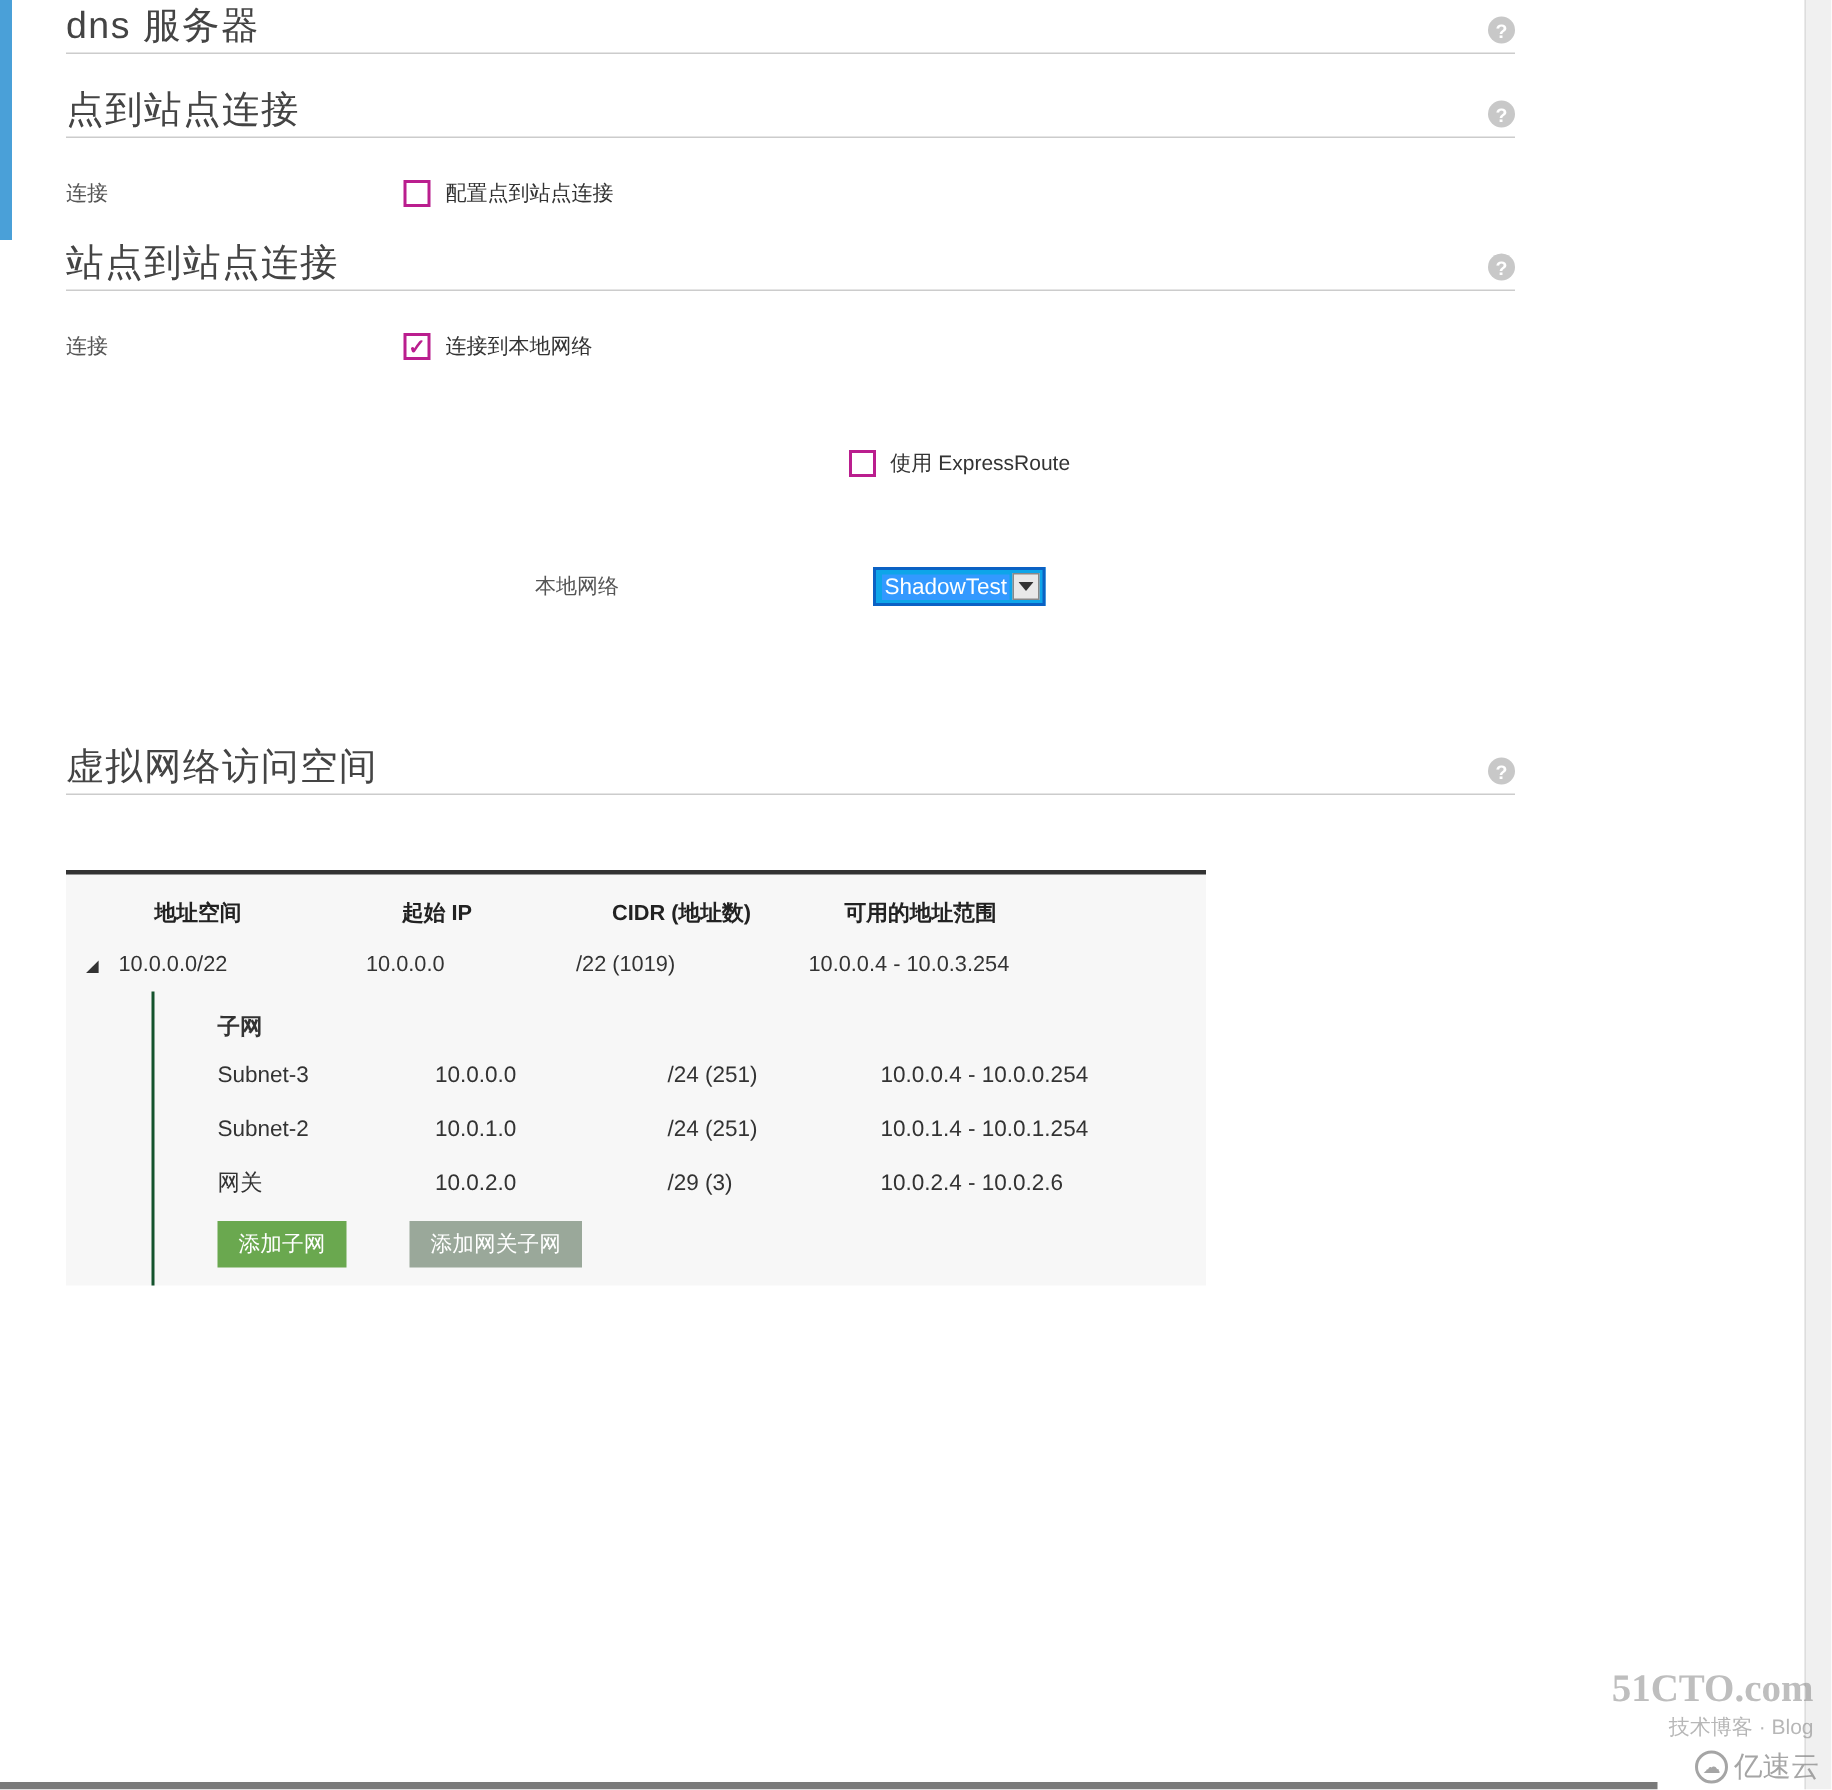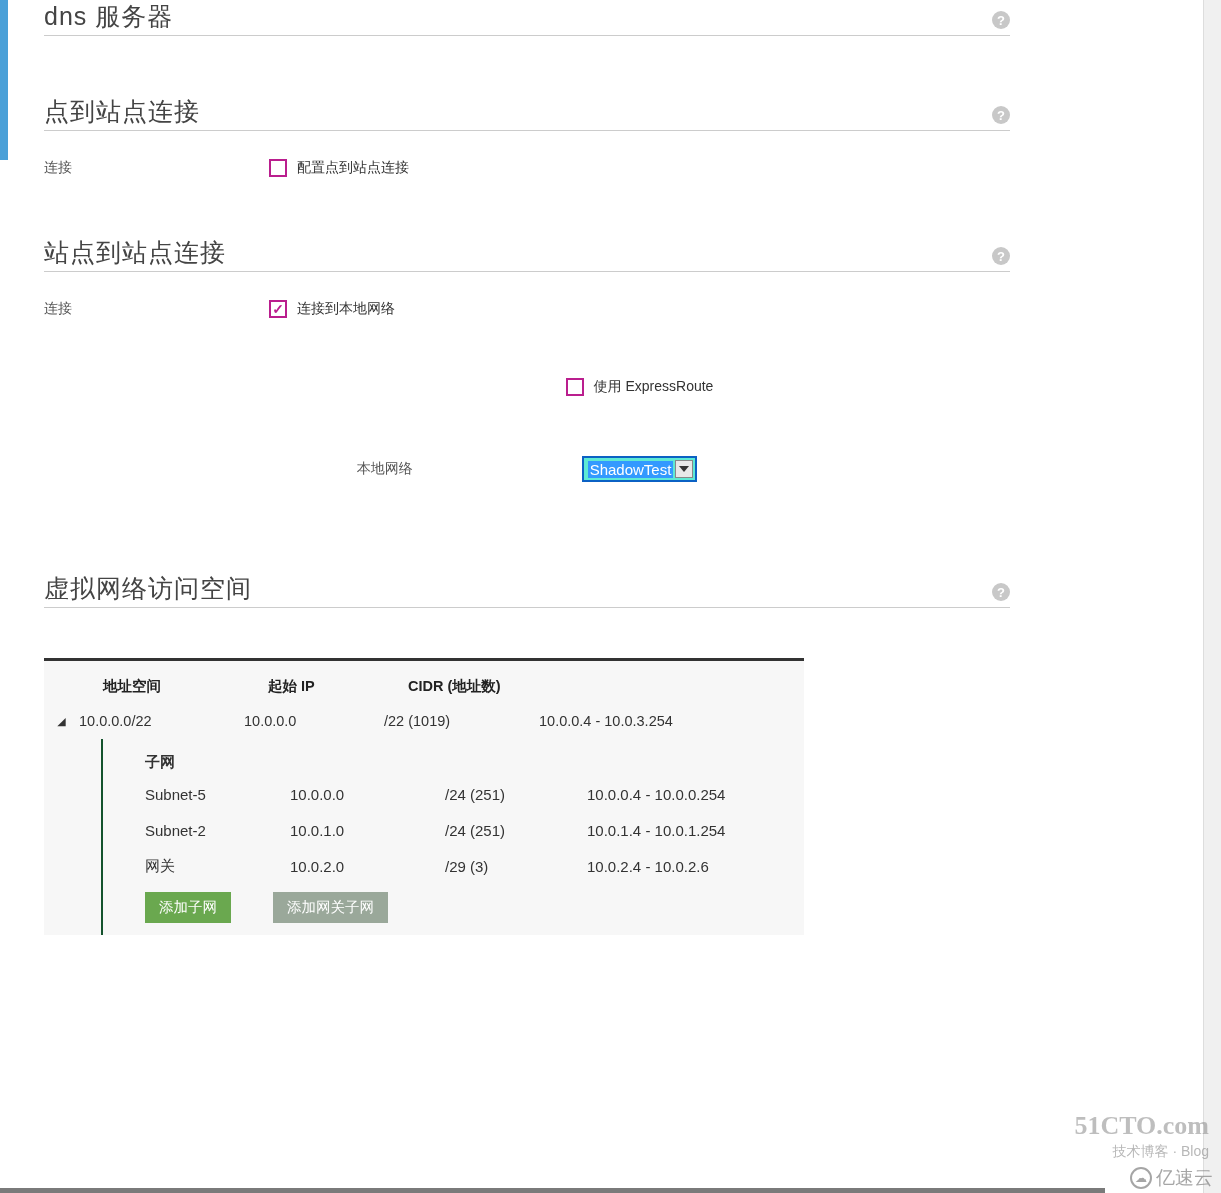--- a/index.html
+++ b/index.html
@@ -24,21 +24,21 @@
     .content {
       padding: 0 20px 0 44px;
       width: 1030px;
     }
     .section-header {
       display: flex;
       align-items: flex-end;
       justify-content: space-between;
       border-bottom: 1px solid #ccc;
       padding-bottom: 2px;
-      margin-top: 59px;
+      margin-top: 20px;
     }
     .section-header.first { margin-top: 0; padding-top: 0; }
     .section-title {
       font-size: 25px;
       font-weight: 300;
       color: #444;
       letter-spacing: 1px;
     }
     .help-icon {
       width: 18px; height: 18px;
@@ -121,21 +121,21 @@
       font-size: 14px;
       font-weight: bold;
     }
     .checkbox-text {
       color: #333;
       font-size: 14px;
     }
     .indent-extra { margin-top: 60px; justify-content: center; }
     .select-box {
       border: 2px solid #0b61c4;
-      background: #5eead4;
+      background: #0ea5e9;
       color: #fff;
       height: 26px;
       display: inline-flex;
       align-items: center;
       padding: 0 2px 0 4px;
       font-size: 15px;
     }
     .select-box .sel-text { background: #3399ff; padding: 0 2px; }
     .select-box .sel-arrow {
       background: #e8e8e8;
@@ -305,34 +305,35 @@
       <div class="section-title">虚拟网络访问空间</div>
       <div class="help-icon">?</div>
     </div>
 
     <div class="addr-table">
       <div class="addr-row addr-header">
         <div></div>
         <div>地址空间</div>
         <div>起始 IP</div>
         <div>CIDR (地址数)</div>
+        <div>可用的地址范围</div>
       </div>
       <div class="addr-row">
         <div class="tri">◢</div>
         <div>10.0.0.0/22</div>
         <div>10.0.0.0</div>
         <div>/22 (1019)</div>
         <div>10.0.0.4 - 10.0.3.254</div>
       </div>
 
       <div class="subnet-block">
         <div class="subnet-title">子网</div>
 
         <div class="subnet-row">
-          <div>Subnet-5</div>
+          <div>Subnet-3</div>
           <div>10.0.0.0</div>
           <div>/24 (251)</div>
           <div>10.0.0.4 - 10.0.0.254</div>
         </div>
         <div class="subnet-row">
           <div>Subnet-2</div>
           <div>10.0.1.0</div>
           <div>/24 (251)</div>
           <div>10.0.1.4 - 10.0.1.254</div>
         </div>

